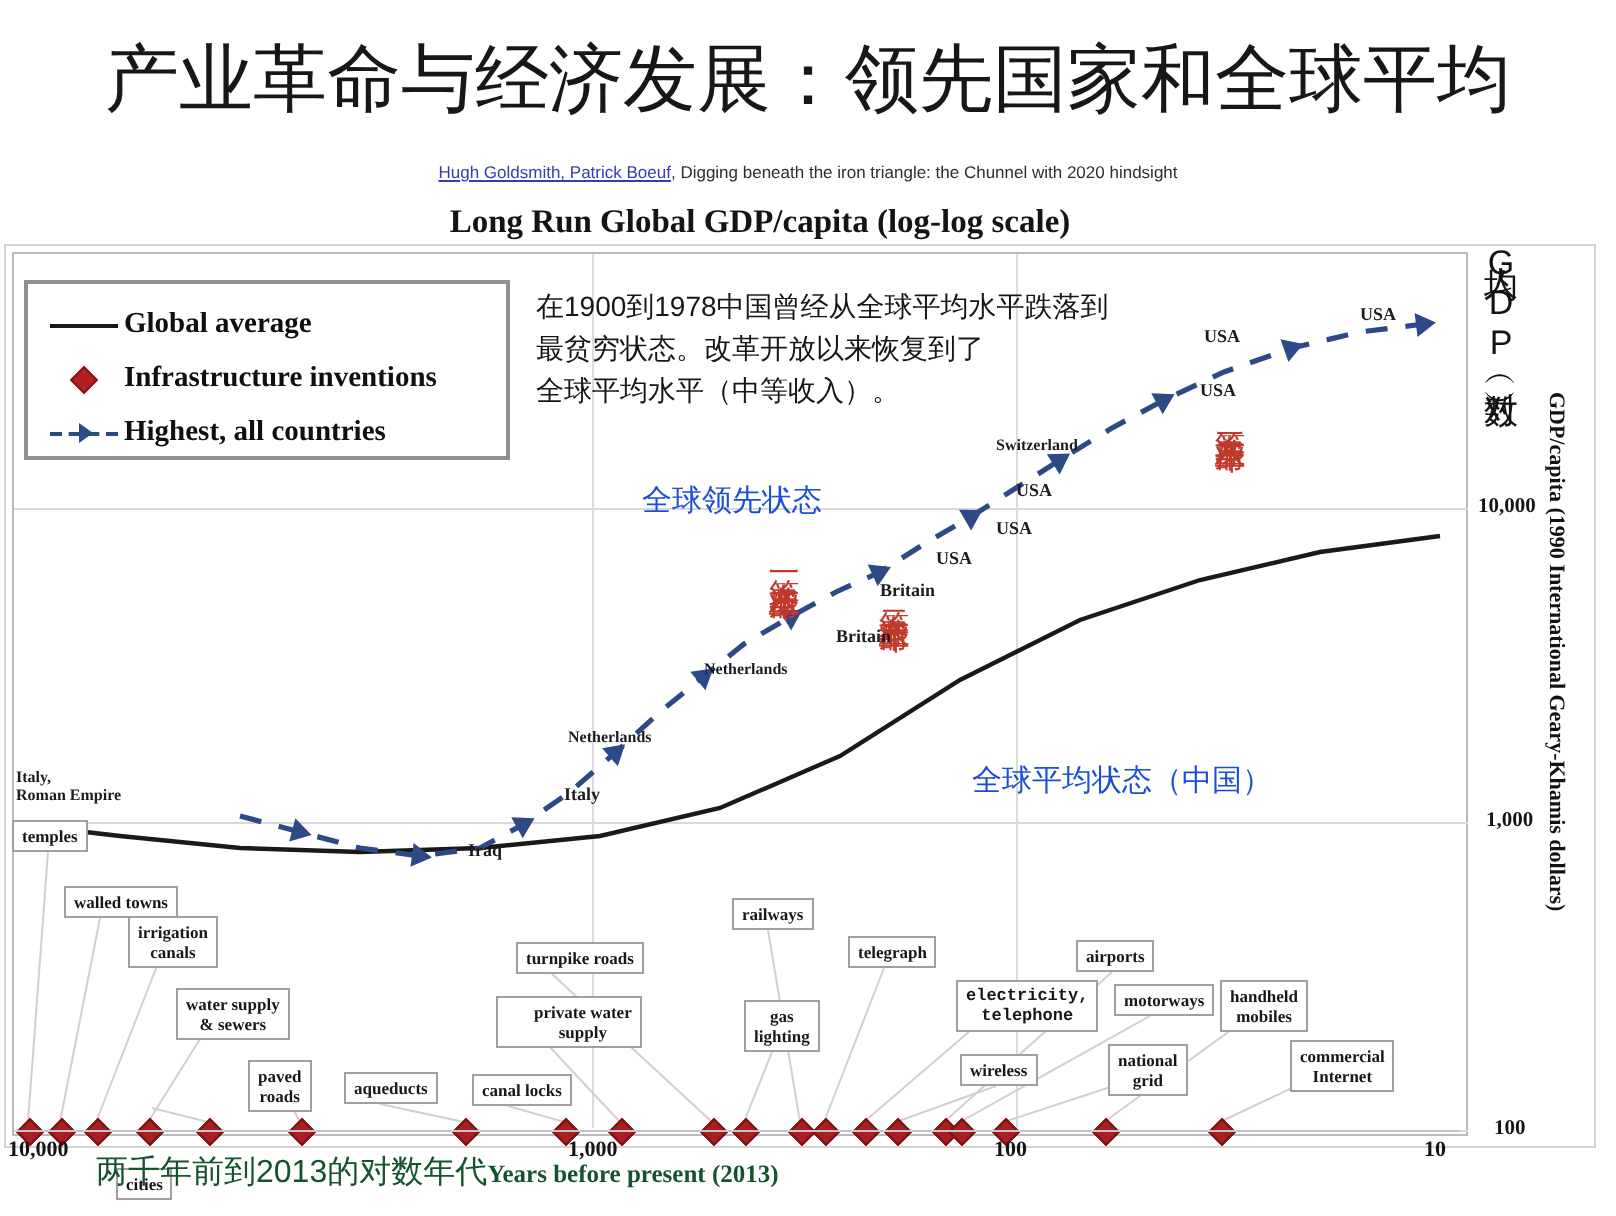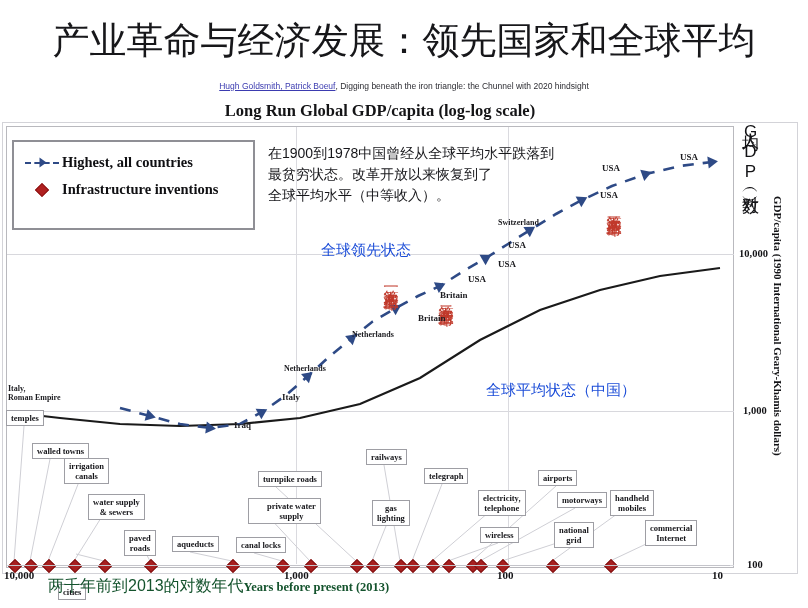--- a/index.html
+++ b/index.html
@@ -162,29 +162,35 @@
   <div class="gridline" style="left:7px;top:254px;width:727px;"></div>
   <div class="gridline" style="left:7px;top:411px;width:727px;"></div>
   <div class="gridline" style="left:7px;top:565px;width:727px;"></div>
 
   <div class="vgrid" style="left:296px;top:127px;height:437px;"></div>
   <div class="vgrid" style="left:508px;top:127px;height:437px;"></div>
 
   <div class="legend">
     <div class="legend-row">
       <span class="legend-key">
-          <span class="key-dash"></span>
+          <span class="key-solid"></span>
         </span>
-      <span class="legend-text">Highest, all countries</span>
+      <span class="legend-text">Global average</span>
     </div>
     <div class="legend-row">
       <span class="legend-key">
           <span class="key-diamond"></span>
         </span>
       <span class="legend-text">Infrastructure inventions</span>
+    </div>
+    <div class="legend-row">
+      <span class="legend-key">
+          <span class="key-dash"></span>
+        </span>
+      <span class="legend-text">Highest, all countries</span>
     </div>
   </div>
 
   <svg class="overlay" viewBox="0 0 808 608">
     <polyline id="series-global" fill="none" stroke="#1a1a1a" stroke-width="2.2" points="8,412 60,418 120,424 180,426 240,424 300,418 360,404 420,378 480,340 540,310 600,290 660,276 720,268"></polyline>
     <polyline id="series-highest" fill="none" stroke="#2e4a86" stroke-width="2.6" stroke-dasharray="11 9" stroke-linecap="butt" points="120,408 150,416 180,424 210,428 240,424 262,412 285,396 308,376 330,356 352,338 372,322 396,308 418,296 440,286 462,272 486,258 508,244 530,230 556,214 582,200 612,186 646,174 680,166 712,162"></polyline>
     <g id="highest-markers">
         <path d="M -6 4 L 6 4 L 0 -6 Z" fill="#2e4a86" transform="translate(150,416) rotate(104.93141717813755)"></path>
         <path d="M -6 4 L 6 4 L 0 -6 Z" fill="#2e4a86" transform="translate(210,428) rotate(97.59464336859145)"></path>
         <path d="M -6 4 L 6 4 L 0 -6 Z" fill="#2e4a86" transform="translate(262,412) rotate(61.389540334034784)"></path>
@@ -261,21 +267,21 @@
 roads</div>
       <div class="inv" style="left: 172px; top: 536px;">aqueducts</div>
       <div class="inv" style="left: 236px; top: 537px;">canal locks</div>
       <div class="inv" style="left: 248px; top: 498px; padding-left: 18px;">private water
 supply</div>
       <div class="inv" style="left: 258px; top: 471px;">turnpike roads</div>
       <div class="inv" style="left: 372px; top: 500px;">gas
 lighting</div>
       <div class="inv" style="left: 366px; top: 449px;">railways</div>
       <div class="inv" style="left: 424px; top: 468px;">telegraph</div>
-      <div class="inv" style="left: 478px; top: 490px;">electricity,
+      <div class="inv" style="left: 478px; top: 490px; font-family: Liberation Mono, monospace;">electricity,
 telephone</div>
       <div class="inv" style="left: 480px; top: 527px;">wireless</div>
       <div class="inv" style="left: 538px; top: 470px;">airports</div>
       <div class="inv" style="left: 557px; top: 492px;">motorways</div>
       <div class="inv" style="left: 554px; top: 522px;">national
 grid</div>
       <div class="inv" style="left: 610px; top: 490px;">handheld
 mobiles</div>
       <div class="inv" style="left: 645px; top: 520px;">commercial
 Internet</div>

